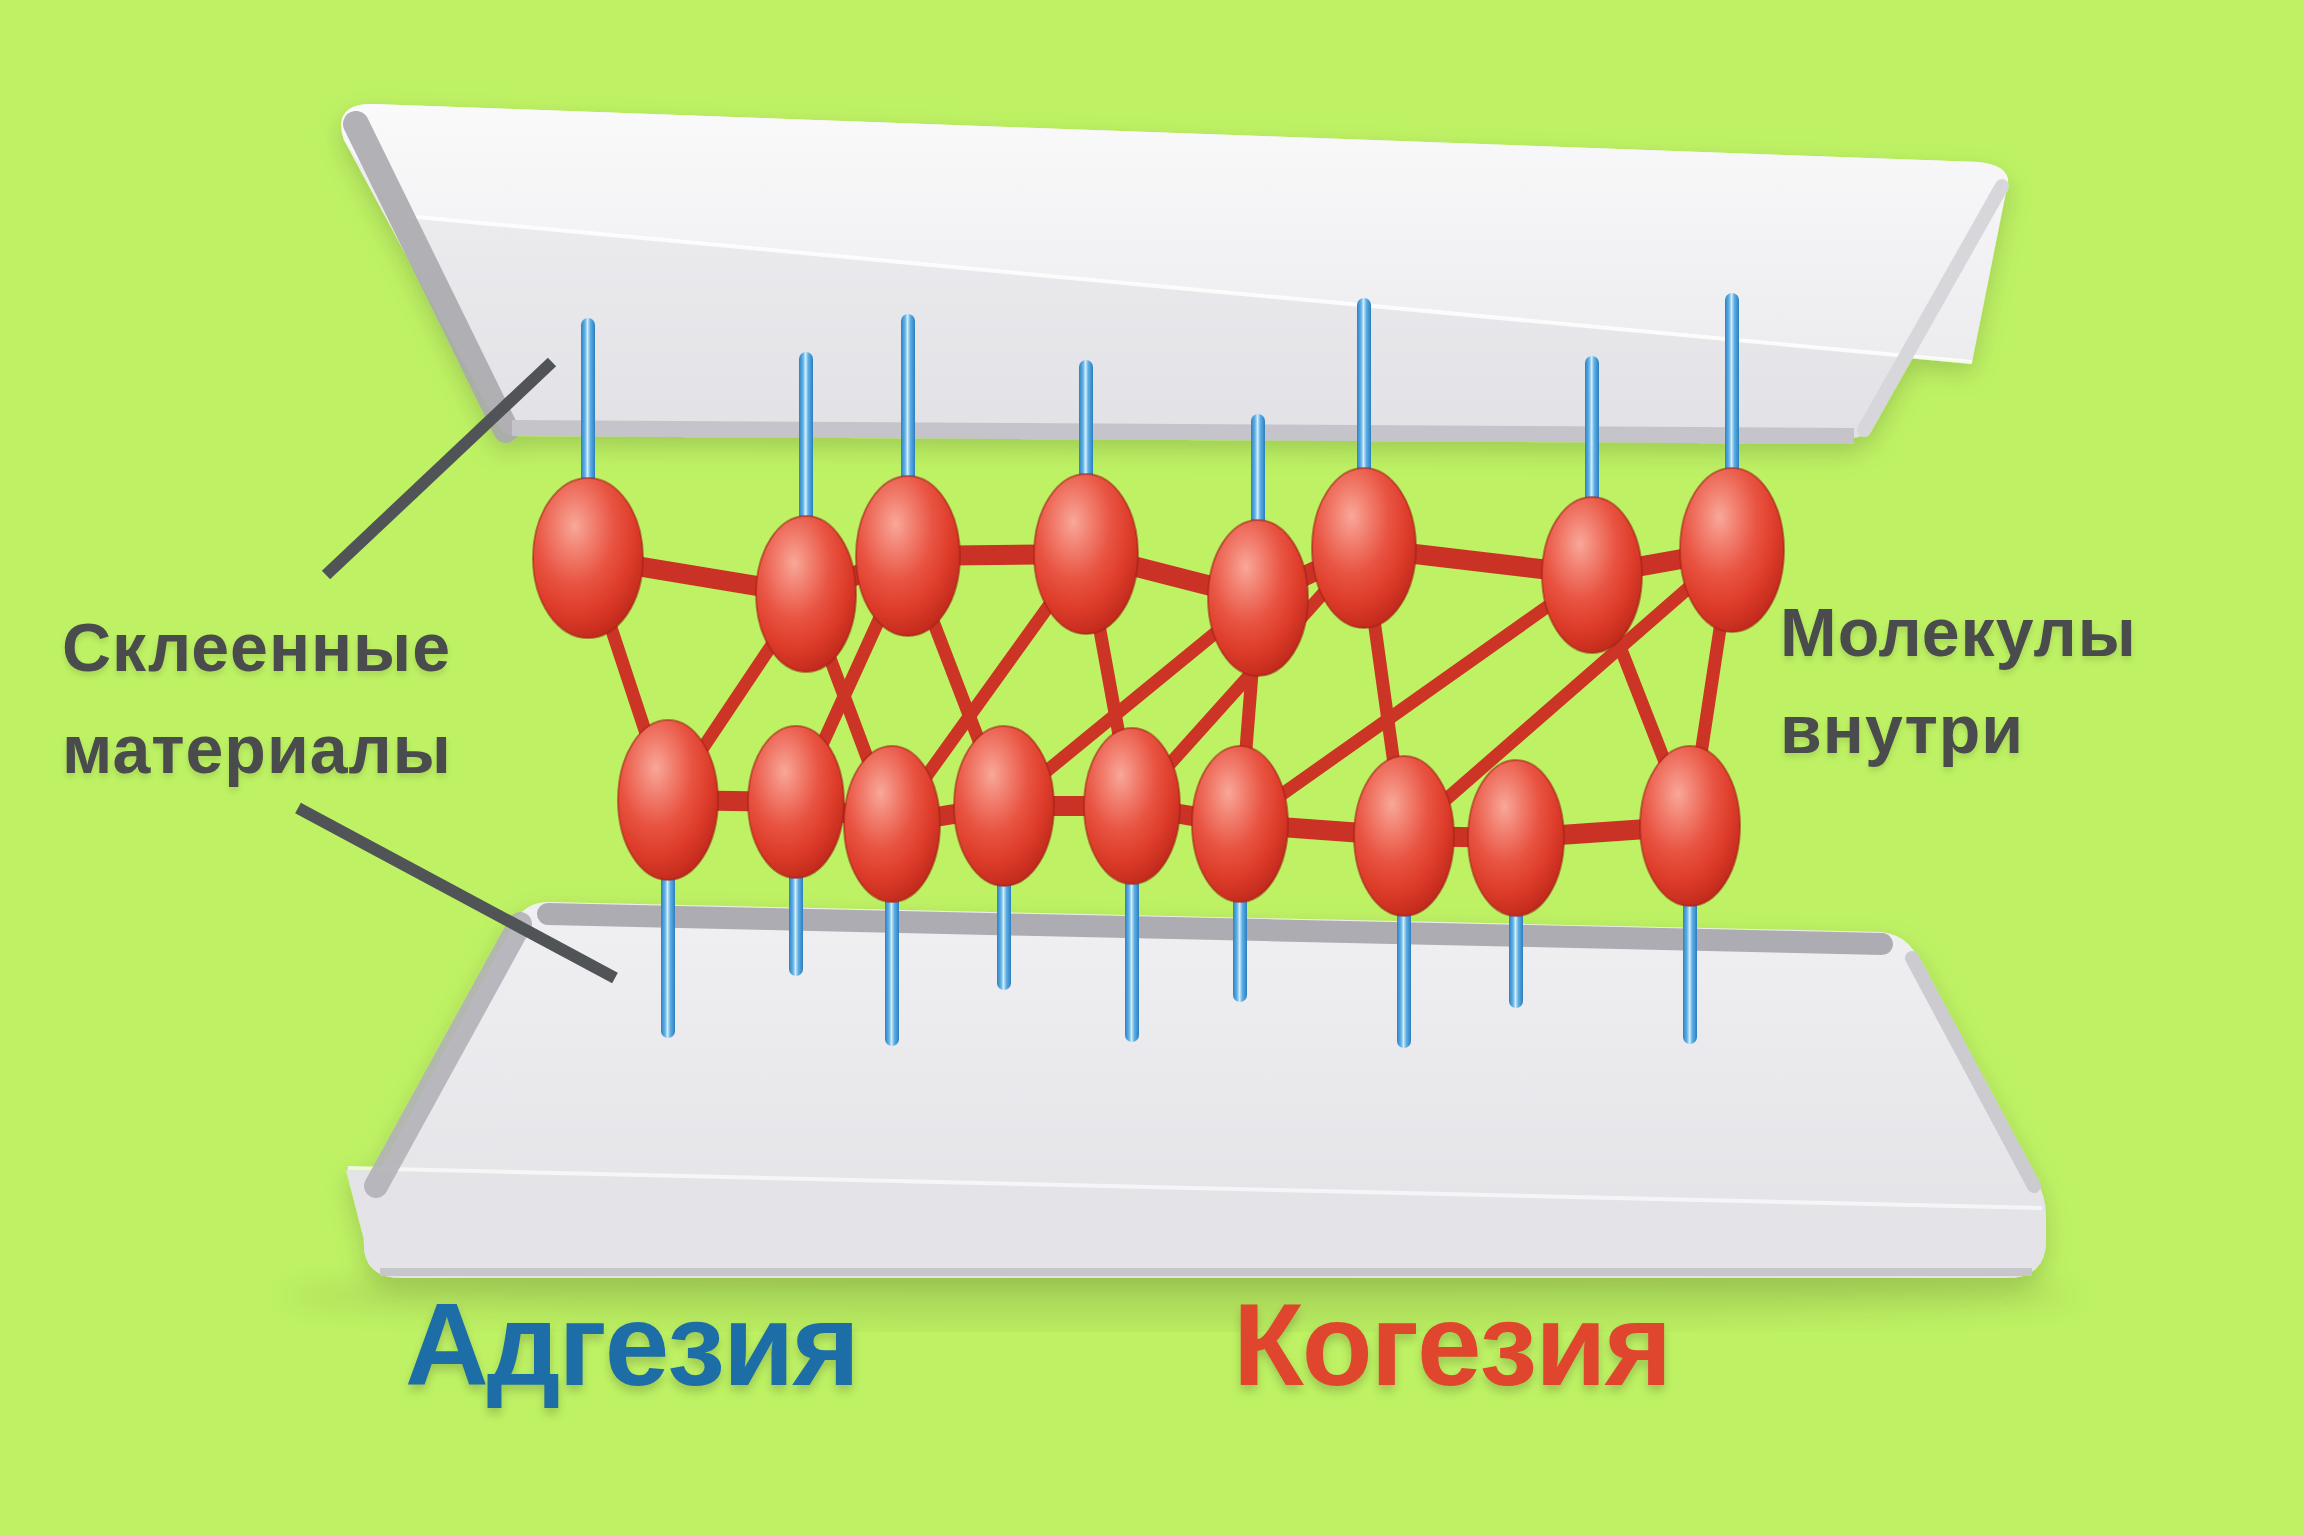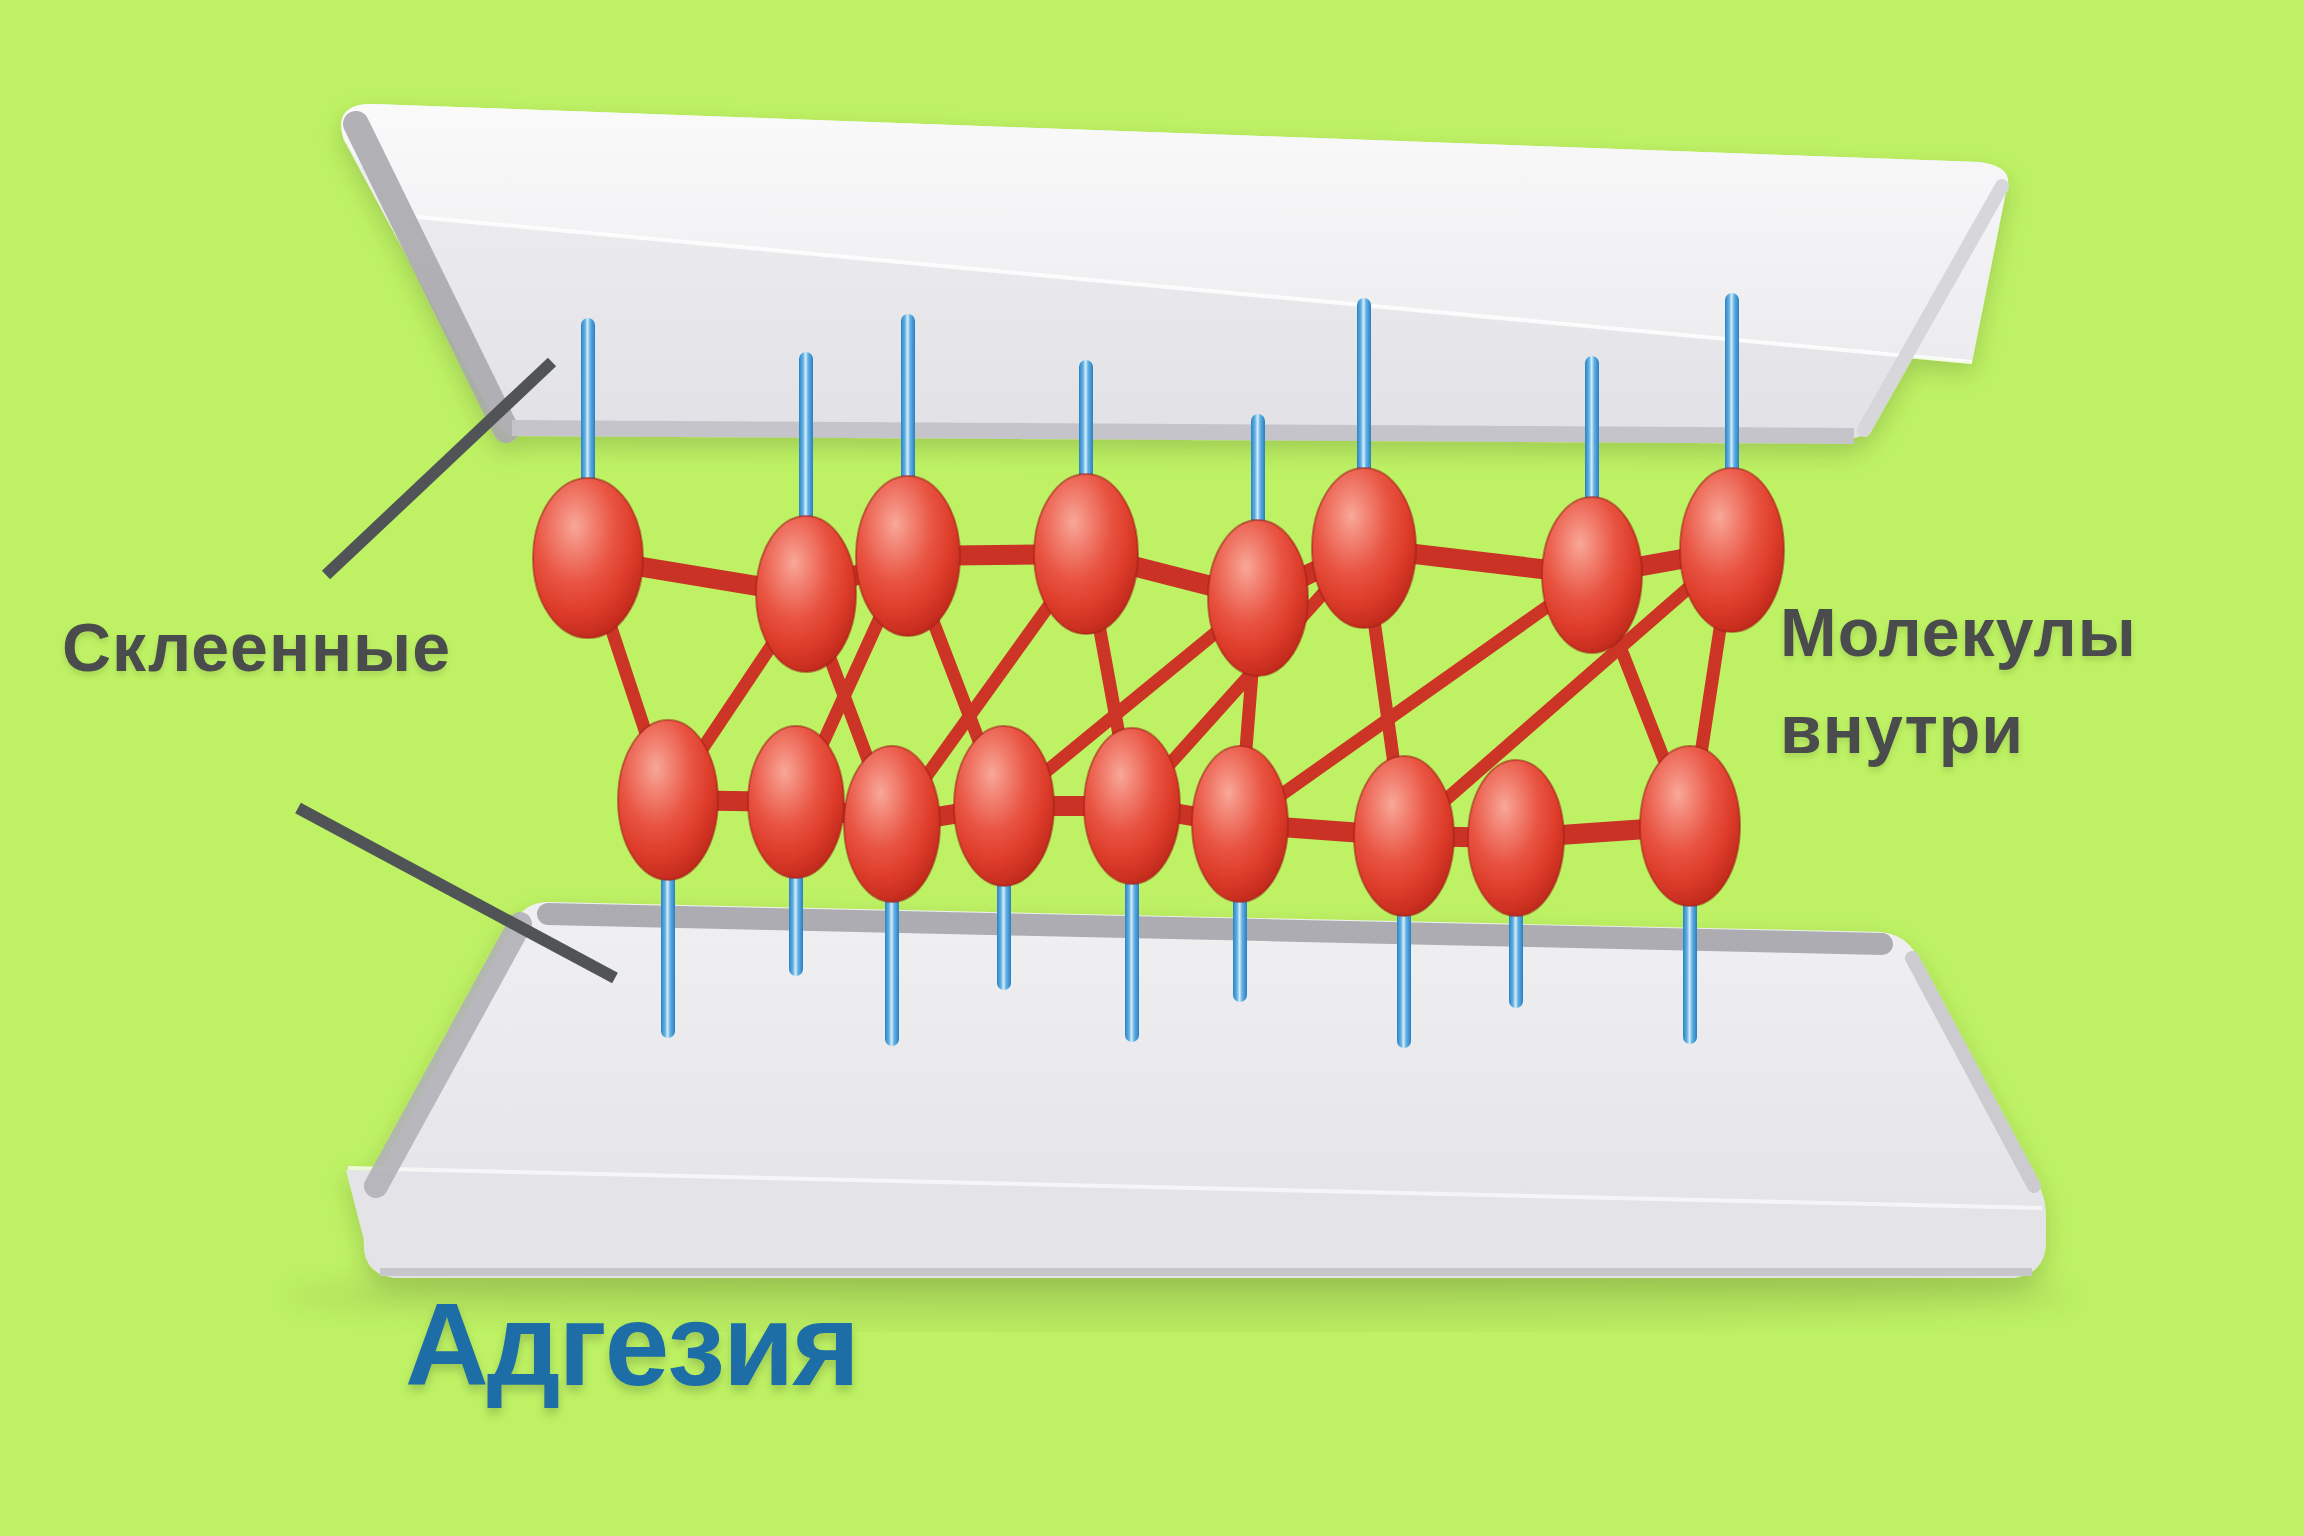--- a/index.html
+++ b/index.html
@@ -144,22 +144,24 @@
         <ellipse cx="1132" cy="806" rx="48" ry="78" fill="url(#gSphere)" stroke="#a02015" stroke-width="2" stroke-opacity="0.55"></ellipse>
         <ellipse cx="1240" cy="824" rx="48" ry="78" fill="url(#gSphere)" stroke="#a02015" stroke-width="2" stroke-opacity="0.55"></ellipse>
         <ellipse cx="1404" cy="836" rx="50" ry="80" fill="url(#gSphere)" stroke="#a02015" stroke-width="2" stroke-opacity="0.55"></ellipse>
         <ellipse cx="1516" cy="838" rx="48" ry="78" fill="url(#gSphere)" stroke="#a02015" stroke-width="2" stroke-opacity="0.55"></ellipse>
         <ellipse cx="1690" cy="826" rx="50" ry="80" fill="url(#gSphere)" stroke="#a02015" stroke-width="2" stroke-opacity="0.55"></ellipse>
       </g>
   </svg>
 
   <div class="lbl lbl-side lbl-glued" style="color: rgb(74, 75, 77);">
     <div>Склеенные</div>
+    <div>материалы</div>
   </div>
 
   <div class="lbl lbl-side lbl-molecules" style="color: rgb(74, 75, 77);">
     <div>Молекулы</div>
     <div>внутри</div>
   </div>
 
   <div class="lbl lbl-big lbl-adhesion" style="color: rgb(29, 109, 166);">Адгезия</div>
 
+  <div class="lbl lbl-big lbl-cohesion" style="color: rgb(224, 69, 46);">Когезия</div>
 </div>
 
 </body></html>

